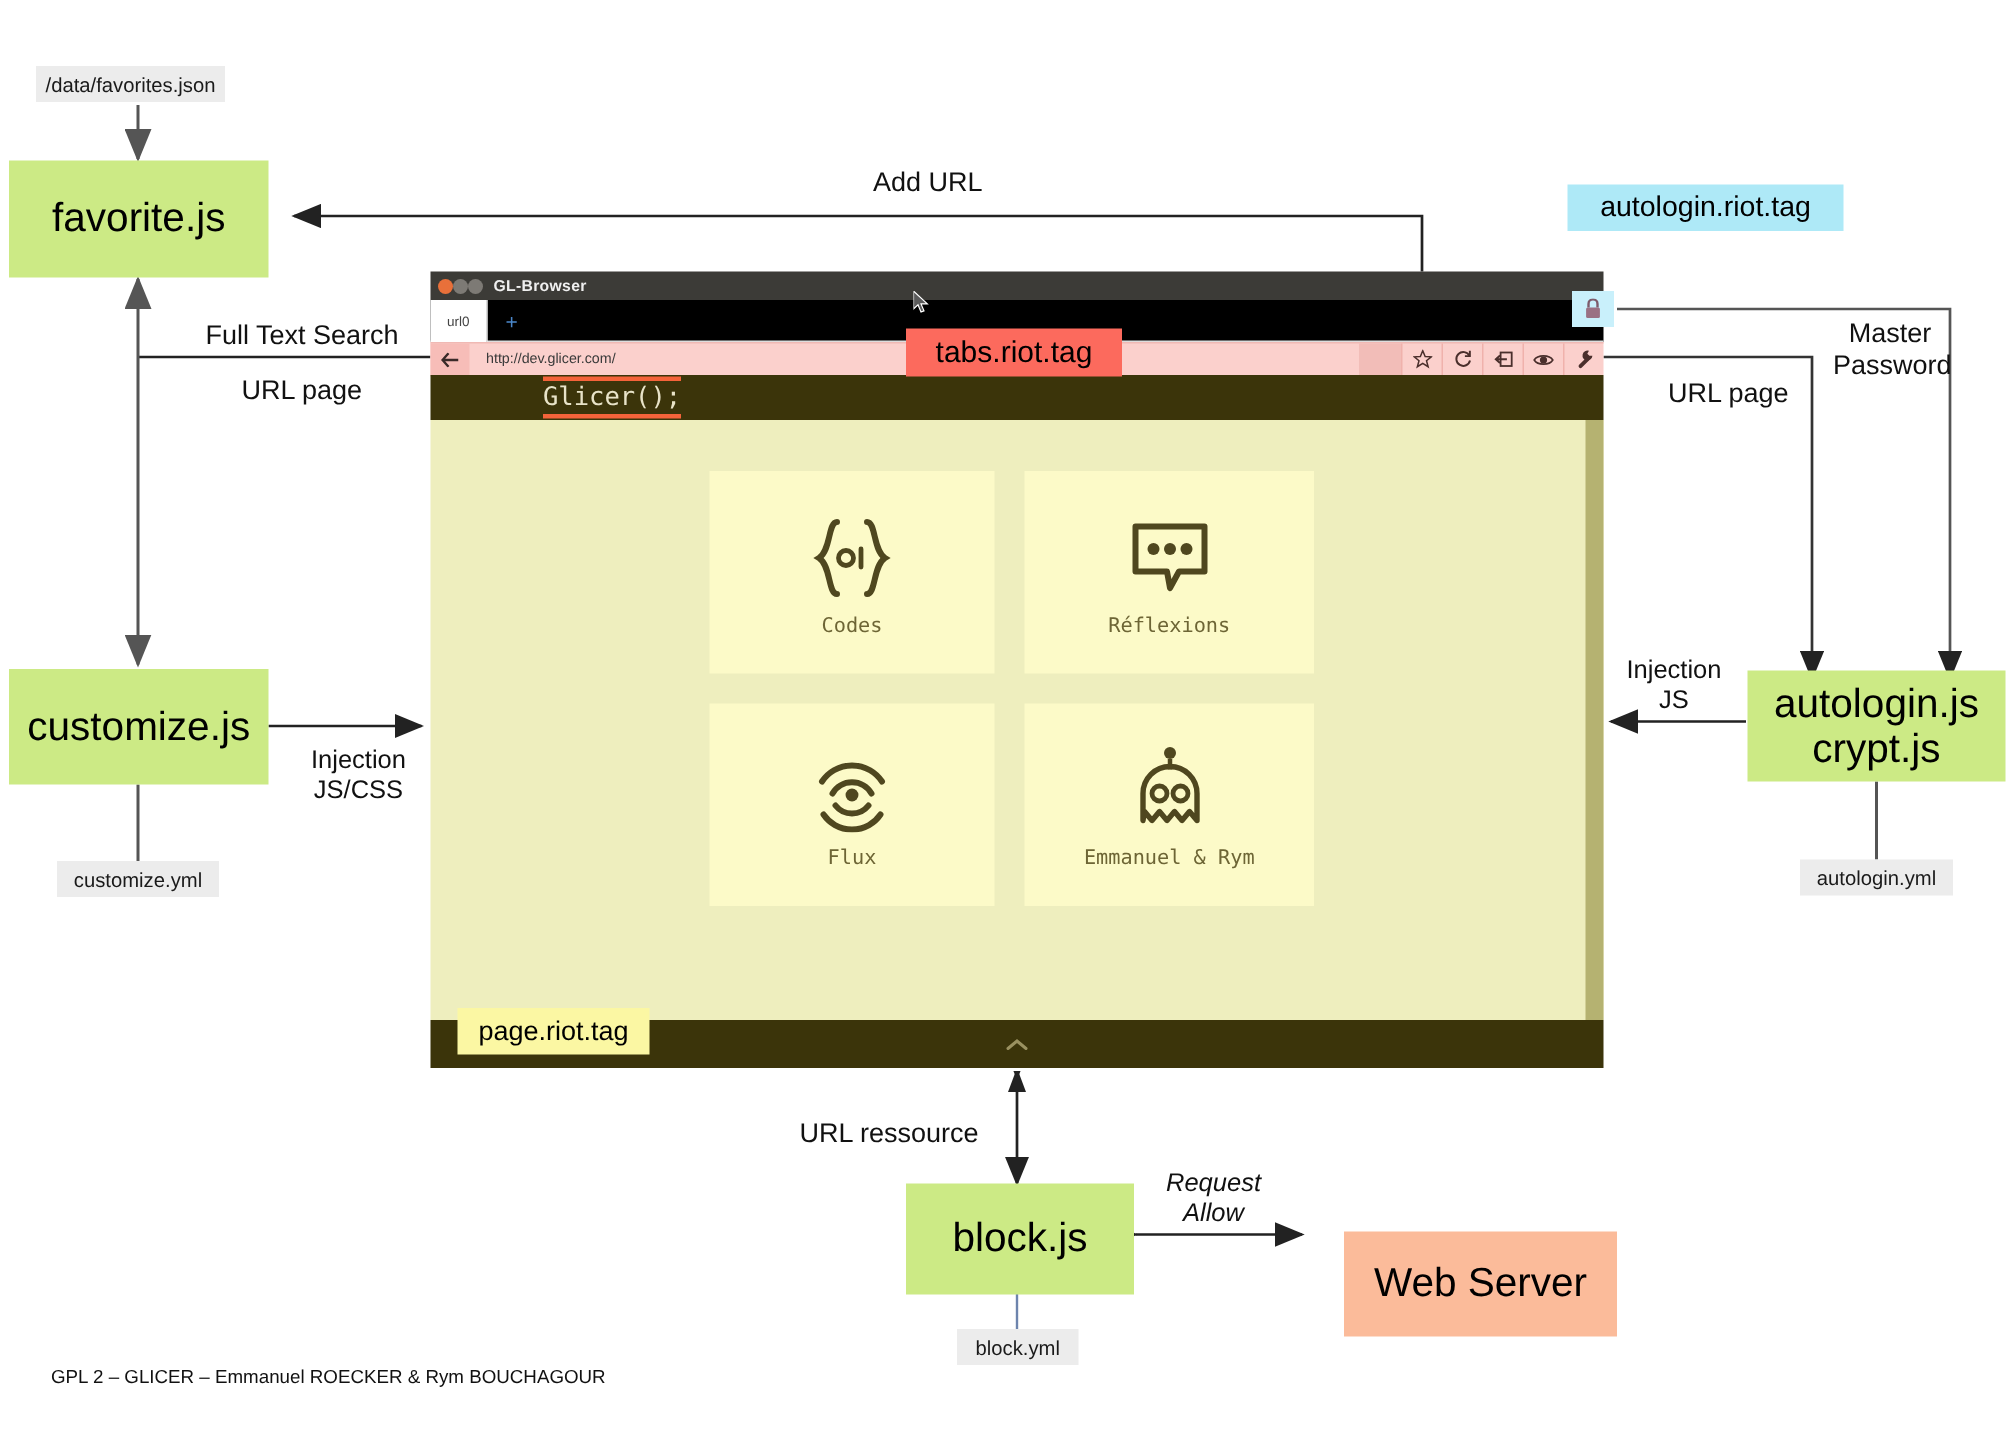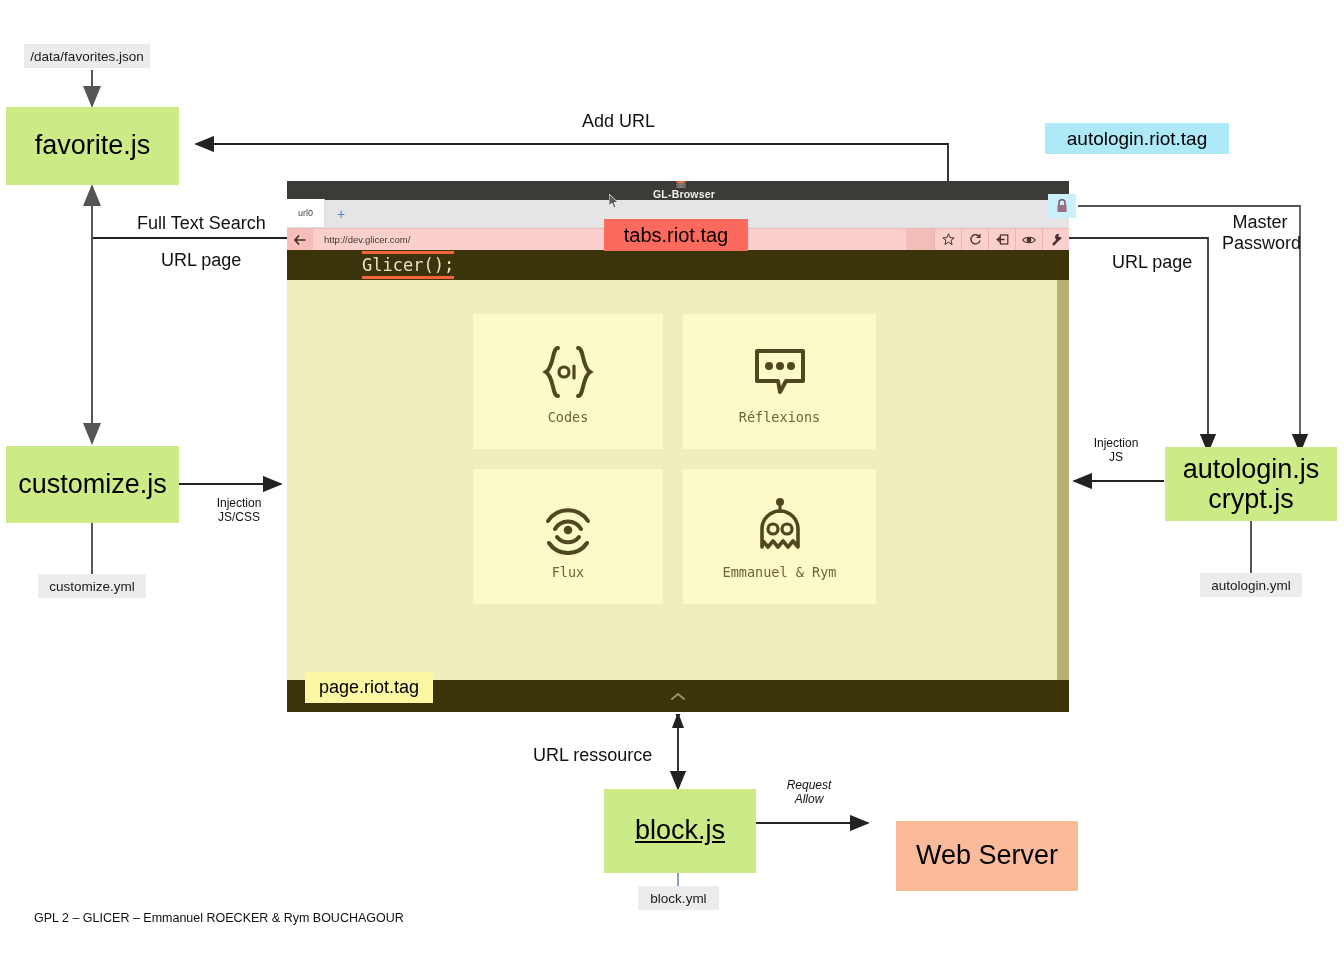--- a/index.html
+++ b/index.html
@@ -27,42 +27,42 @@
   
   .tagbox{
     position:absolute;display:flex;align-items:center;justify-content:center;
     box-sizing:border-box;white-space:nowrap;padding:0 10px;
   }
   .tag-red{background:#fc6a5d;font-size:20px;color:#000;}
   .tag-cyan{background:#aee9f7;font-size:19px;color:#000;}
   .tag-yellow{background:#fbf7a3;font-size:18px;color:#000;}
   
   .edge-label{
-    position:absolute;font-size:12px;color:#111;white-space:pre;
+    position:absolute;font-size:17px;color:#111;white-space:pre;
     line-height:1.15;text-align:center;
   }
   .edge-label.big{font-size:18px;}
   
   #wires{position:absolute;left:0;top:0;width:1344px;height:960px;pointer-events:none;}
   
   .browser{
     position:absolute;left:287px;top:181px;width:782px;height:533px;
     box-sizing:border-box;background:#fff;
   }
   .titlebar{
     height:19px;background:#3c3b37;display:flex;align-items:center;
-    padding-left:5px;gap:0;box-sizing:border-box;flex-direction:column;
+    padding-left:5px;gap:0;box-sizing:border-box;
   }
   .winbtn{width:10px;height:10px;border-radius:50%;display:block;}
   .winbtn.close{background:#e8703a;}
   .winbtn.min{background:#7d7a75;}
   .winbtn.max{background:#7d7a75;}
   .wintitle{color:#efefef;font-size:10.5px;font-weight:bold;margin-left:7px;letter-spacing:.2px;}
   .tabstrip{
-    height:28px;background:#e5e5e5;display:flex;align-items:flex-end;
+    height:28px;background:#000000;display:flex;align-items:center;
     border-bottom:1px solid #ddd;box-sizing:border-box;
   }
   .tab{
     height:28px;min-width:38px;background:#fff;border-right:1px solid #dcdcdc;
     display:flex;align-items:center;justify-content:center;font-size:9px;color:#444;
     padding:0 9px;box-sizing:border-box;
   }
   .tab-plus{font-size:14px;color:#4a86c8;padding:0 12px;line-height:26px;}
   .urlbar{
     height:22px;background:#fbd0cc;display:flex;align-items:center;box-sizing:border-box;
@@ -197,21 +197,21 @@
   <span class="node-label two-line">autologin.js</span>
   <span class="node-label two-line">crypt.js</span>
 </div>
 
 <div class="chip" style="left:1200px;top:573px;width:102px;height:24px;">
   <span>autologin.yml</span>
 </div>
 
 <div class="edge-label big" style="left:533px;top:745px;">URL ressource</div>
 
-<div class="node node-green" style="left:604px;top:789px;width:152px;height:84px;text-decoration:underline;">
+<div class="node node-green" style="left:604px;top:789px;width:152px;height:74px;">
   <span class="node-label">block.js</span>
 </div>
 
 <div class="edge-label" style="left:772px;top:779px;width:74px;font-style:italic;">Request<br>Allow</div>
 
 <div class="node node-orange" style="left:896px;top:789px;width:182px;height:70px;margin-top:32px;">
   <span class="node-label">Web Server</span>
 </div>
 
 <div class="chip" style="left:638px;top:886px;width:81px;height:24px;">

